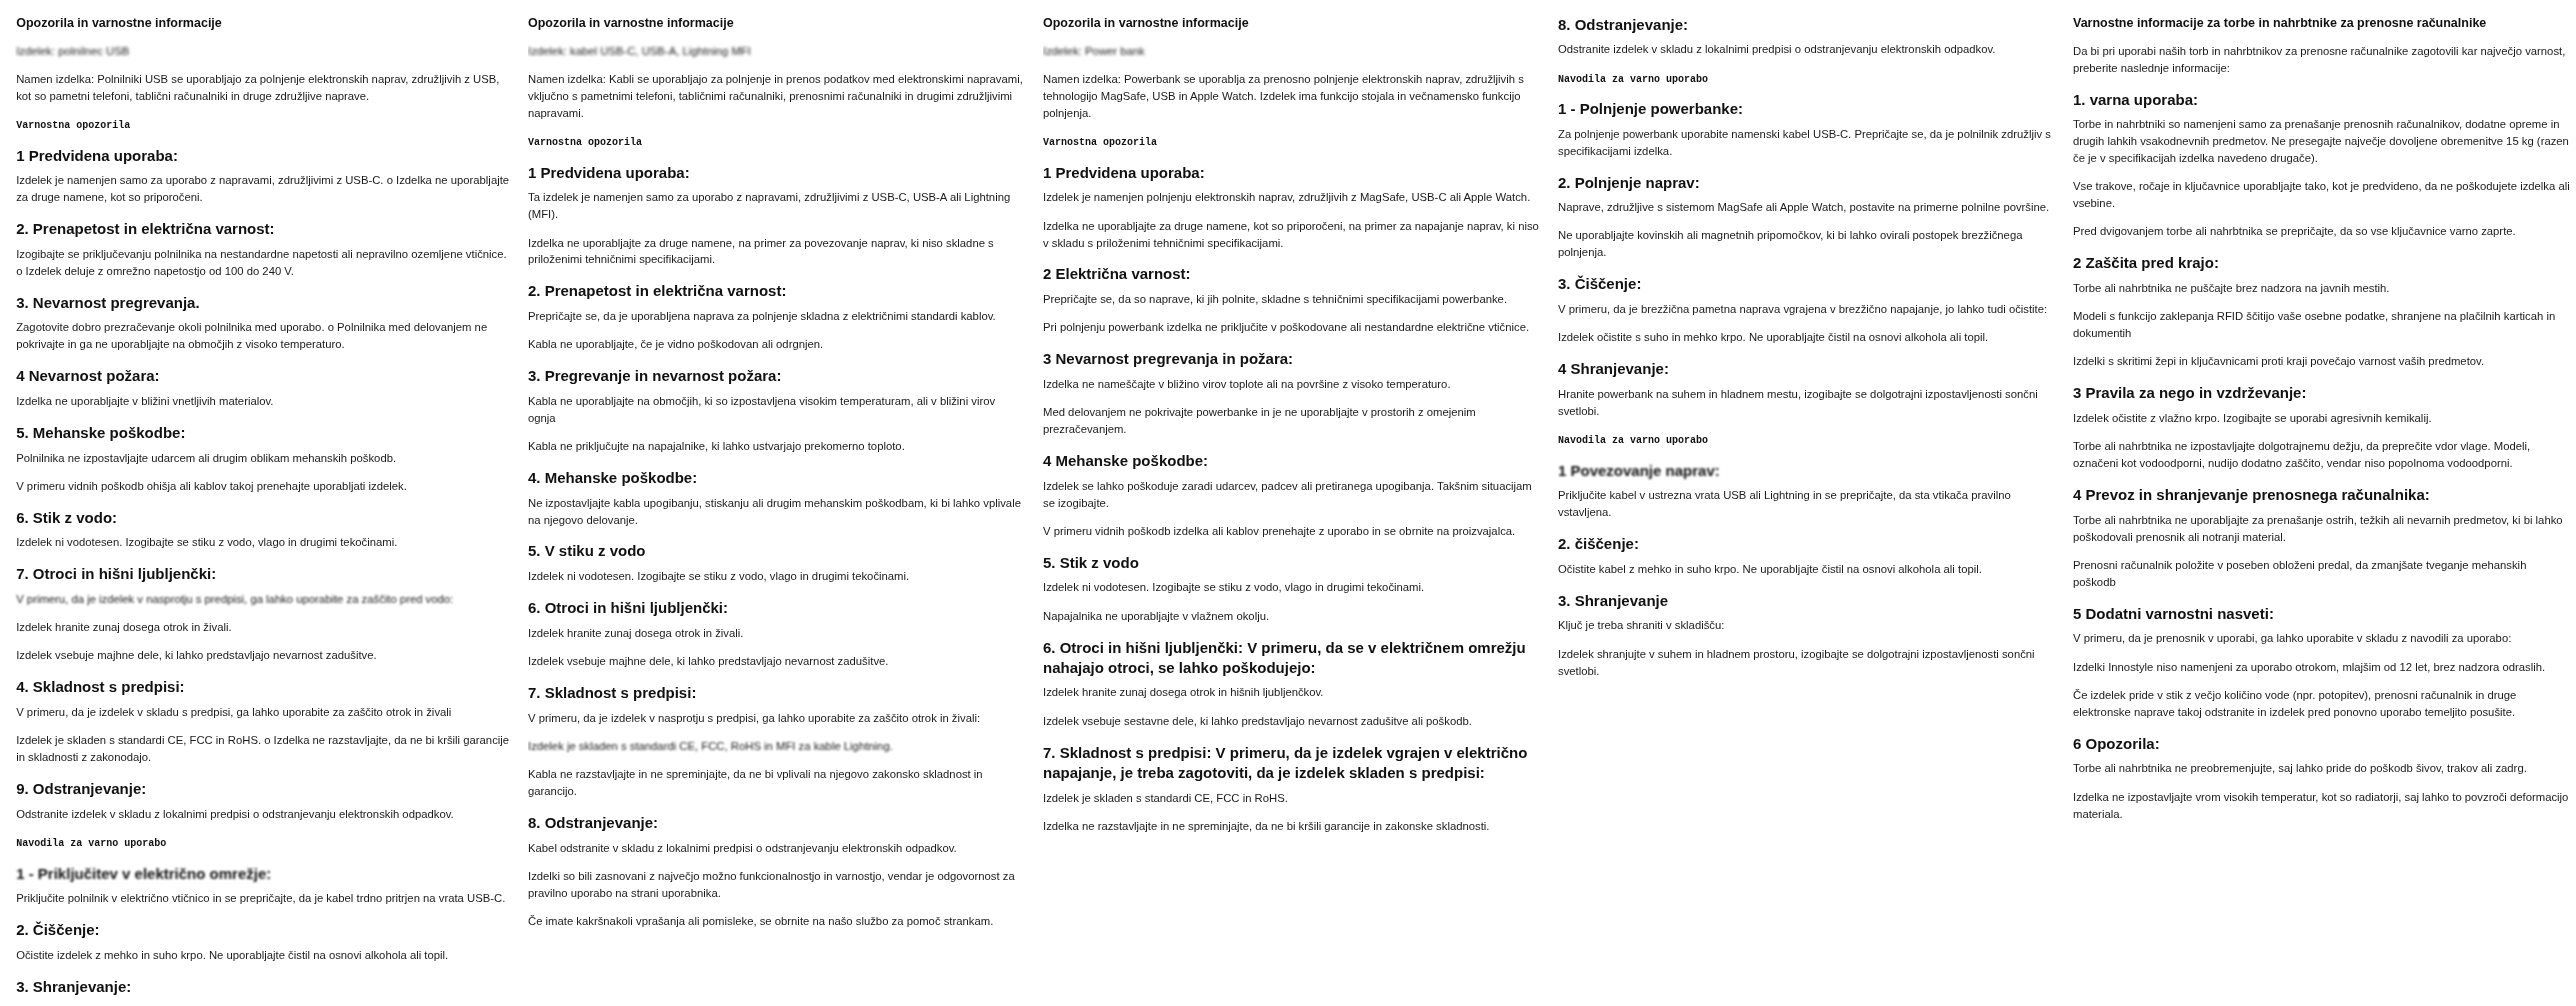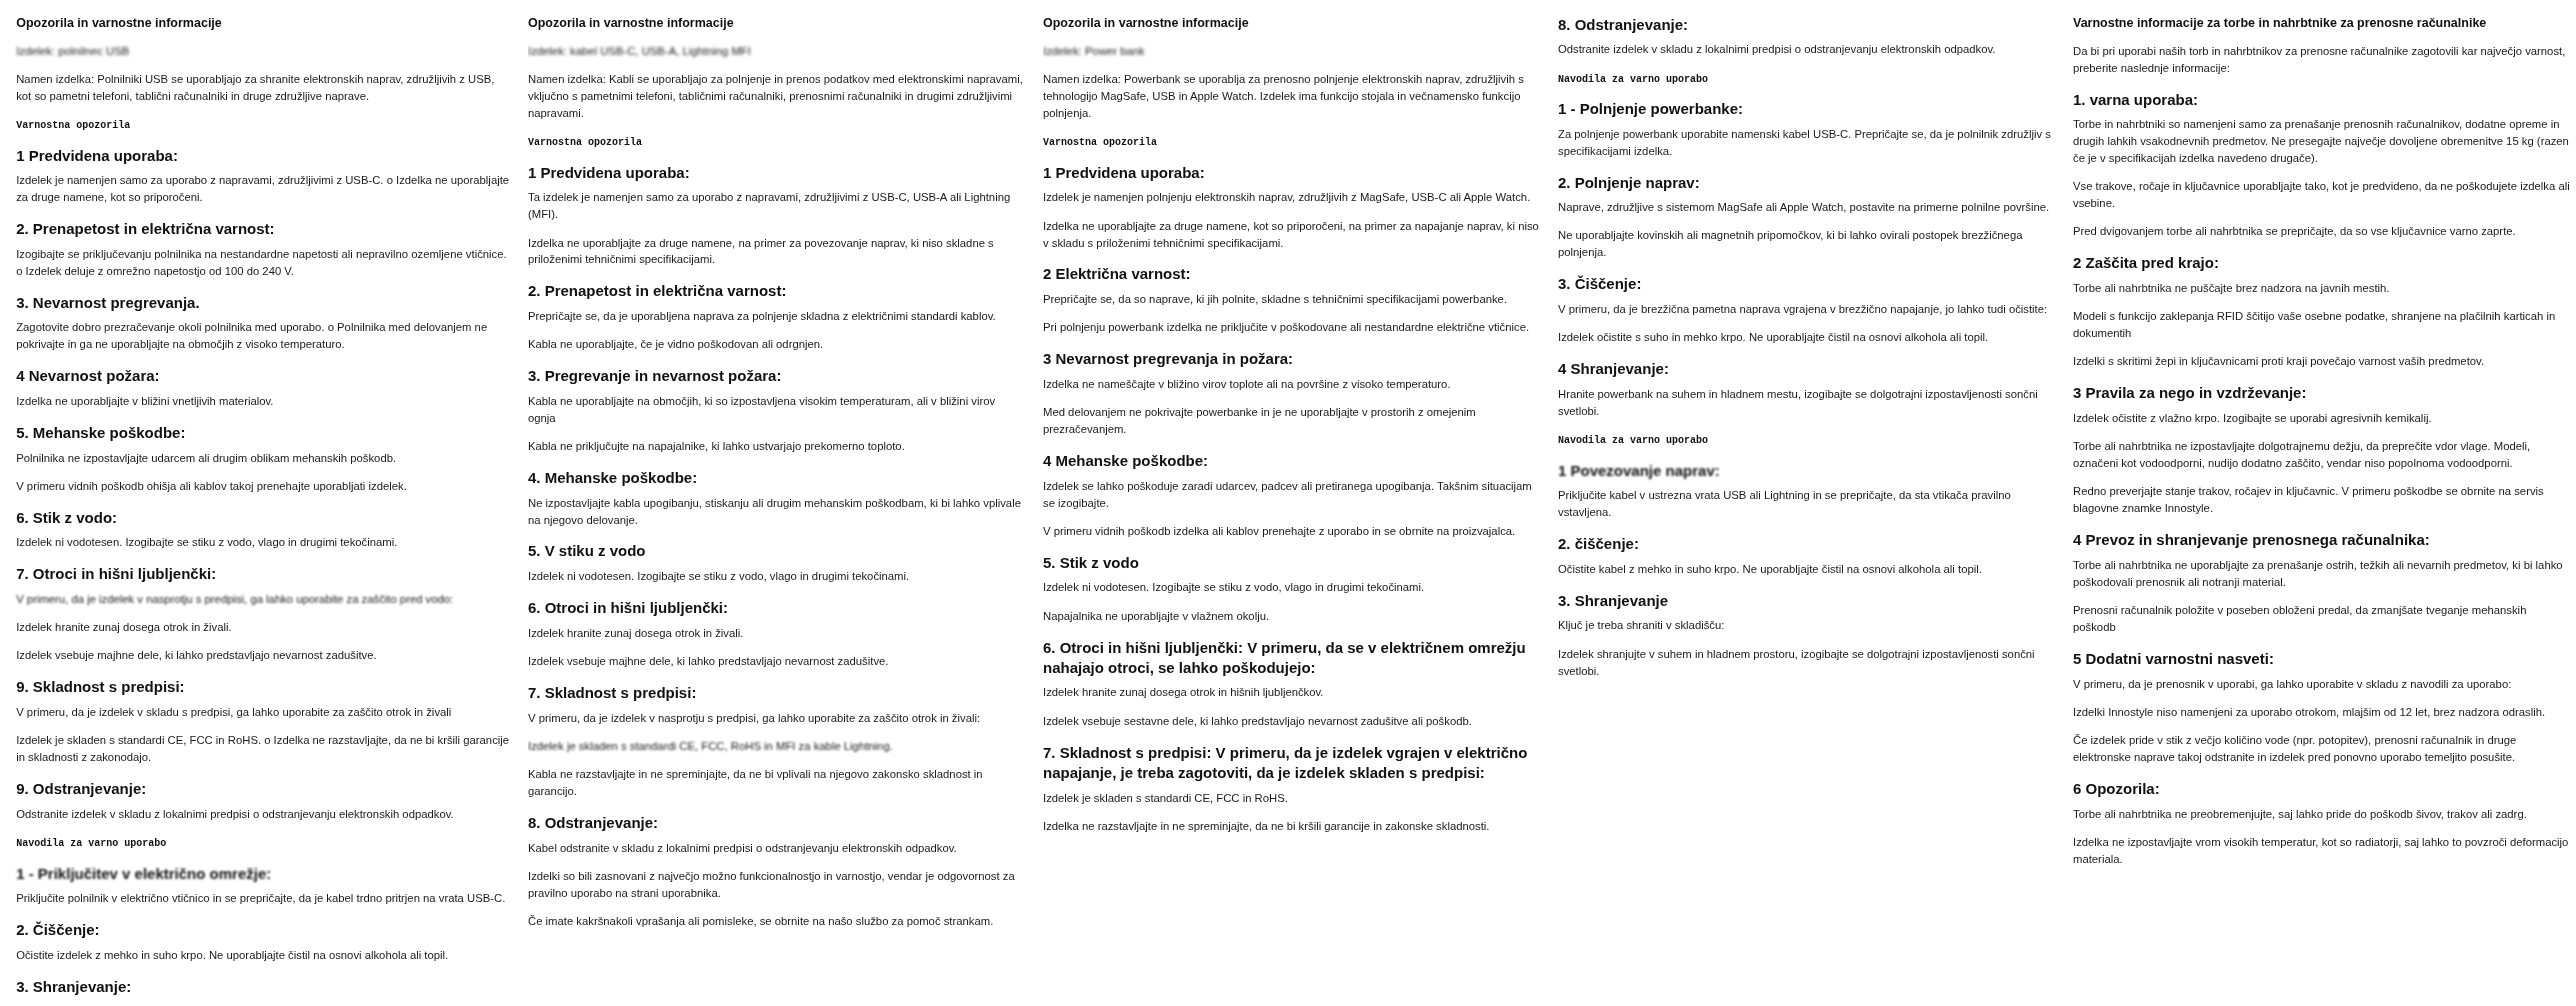--- a/index.html
+++ b/index.html
@@ -70,40 +70,40 @@
   }
 </style>
 </head>
 <body>
 
 <div class="page">
 
   <section class="column">
     <h2 class="doc-title">Opozorila in varnostne informacije</h2>
     <p class="body-text"><span class="blur">Izdelek: polnilnec USB</span></p>
-    <p class="body-text">Namen izdelka: Polnilniki USB se uporabljajo za shranite elektronskih naprav, združljivih z USB, kot so pametni telefoni, tablični računalniki in druge združljive naprave.</p>
+    <p class="body-text">Namen izdelka: Polnilniki USB se uporabljajo za polnjenje elektronskih naprav, združljivih z USB, kot so pametni telefoni, tablični računalniki in druge združljive naprave.</p>
     <h3 class="sec-head">Varnostna opozorila</h3>
     <h4 class="sub-head">1 Predvidena uporaba:</h4>
     <p class="body-text">Izdelek je namenjen samo za uporabo z napravami, združljivimi z USB-C. o Izdelka ne uporabljajte za druge namene, kot so priporočeni.</p>
     <h4 class="sub-head">2. Prenapetost in električna varnost:</h4>
     <p class="body-text">Izogibajte se priključevanju polnilnika na nestandardne napetosti ali nepravilno ozemljene vtičnice. o Izdelek deluje z omrežno napetostjo od 100 do 240 V.</p>
     <h4 class="sub-head">3. Nevarnost pregrevanja.</h4>
     <p class="body-text">Zagotovite dobro prezračevanje okoli polnilnika med uporabo. o Polnilnika med delovanjem ne pokrivajte in ga ne uporabljajte na območjih z visoko temperaturo.</p>
     <h4 class="sub-head">4 Nevarnost požara:</h4>
     <p class="body-text">Izdelka ne uporabljajte v bližini vnetljivih materialov.</p>
     <h4 class="sub-head">5. Mehanske poškodbe:</h4>
     <p class="body-text">Polnilnika ne izpostavljajte udarcem ali drugim oblikam mehanskih poškodb.</p>
     <p class="body-text">V primeru vidnih poškodb ohišja ali kablov takoj prenehajte uporabljati izdelek.</p>
     <h4 class="sub-head">6. Stik z vodo:</h4>
     <p class="body-text">Izdelek ni vodotesen. Izogibajte se stiku z vodo, vlago in drugimi tekočinami.</p>
     <h4 class="sub-head">7. Otroci in hišni ljubljenčki:</h4>
     <p class="body-text"><span class="blur-soft">V primeru, da je izdelek v nasprotju s predpisi, ga lahko uporabite za zaščito pred vodo:</span></p>
     <p class="body-text">Izdelek hranite zunaj dosega otrok in živali.</p>
     <p class="body-text">Izdelek vsebuje majhne dele, ki lahko predstavljajo nevarnost zadušitve.</p>
-    <h4 class="sub-head">9. Skladnost s predpisi:</h4>
+    <h4 class="sub-head">4. Skladnost s predpisi:</h4>
     <p class="body-text">V primeru, da je izdelek v skladu s predpisi, ga lahko uporabite za zaščito otrok in živali</p>
     <p class="body-text">Izdelek je skladen s standardi CE, FCC in RoHS. o Izdelka ne razstavljajte, da ne bi kršili garancije in skladnosti z zakonodajo.</p>
     <h4 class="sub-head">9. Odstranjevanje:</h4>
     <p class="body-text">Odstranite izdelek v skladu z lokalnimi predpisi o odstranjevanju elektronskih odpadkov.</p>
     <h3 class="sec-head">Navodila za varno uporabo</h3>
     <h4 class="sub-head"><span class="blur-soft">1 - Priključitev v električno omrežje:</span></h4>
     <p class="body-text">Priključite polnilnik v električno vtičnico in se prepričajte, da je kabel trdno pritrjen na vrata USB-C.</p>
     <h4 class="sub-head">2. Čiščenje:</h4>
     <p class="body-text">Očistite izdelek z mehko in suho krpo. Ne uporabljajte čistil na osnovi alkohola ali topil.</p>
     <h4 class="sub-head">3. Shranjevanje:</h4>
@@ -201,21 +201,20 @@
     <p class="body-text">Torbe in nahrbtniki so namenjeni samo za prenašanje prenosnih računalnikov, dodatne opreme in drugih lahkih vsakodnevnih predmetov. Ne presegajte največje dovoljene obremenitve 15 kg (razen če je v specifikacijah izdelka navedeno drugače).</p>
     <p class="body-text">Vse trakove, ročaje in ključavnice uporabljajte tako, kot je predvideno, da ne poškodujete izdelka ali vsebine.</p>
     <p class="body-text">Pred dvigovanjem torbe ali nahrbtnika se prepričajte, da so vse ključavnice varno zaprte.</p>
     <h4 class="sub-head">2 Zaščita pred krajo:</h4>
     <p class="body-text">Torbe ali nahrbtnika ne puščajte brez nadzora na javnih mestih.</p>
     <p class="body-text">Modeli s funkcijo zaklepanja RFID ščitijo vaše osebne podatke, shranjene na plačilnih karticah in dokumentih</p>
     <p class="body-text">Izdelki s skritimi žepi in ključavnicami proti kraji povečajo varnost vaših predmetov.</p>
     <h4 class="sub-head">3 Pravila za nego in vzdrževanje:</h4>
     <p class="body-text">Izdelek očistite z vlažno krpo. Izogibajte se uporabi agresivnih kemikalij.</p>
     <p class="body-text">Torbe ali nahrbtnika ne izpostavljajte dolgotrajnemu dežju, da preprečite vdor vlage. Modeli, označeni kot vodoodporni, nudijo dodatno zaščito, vendar niso popolnoma vodoodporni.</p>
-    <p class="body-text">Redno preverjajte stanje trakov, ročajev in ključavnic. V primeru poškodbe se obrnite na servis blagovne znamke Innostyle.</p>
     <h4 class="sub-head">4 Prevoz in shranjevanje prenosnega računalnika:</h4>
     <p class="body-text">Torbe ali nahrbtnika ne uporabljajte za prenašanje ostrih, težkih ali nevarnih predmetov, ki bi lahko poškodovali prenosnik ali notranji material.</p>
     <p class="body-text">Prenosni računalnik položite v poseben obloženi predal, da zmanjšate tveganje mehanskih poškodb</p>
     <h4 class="sub-head">5 Dodatni varnostni nasveti:</h4>
     <p class="body-text">V primeru, da je prenosnik v uporabi, ga lahko uporabite v skladu z navodili za uporabo:</p>
     <p class="body-text">Izdelki Innostyle niso namenjeni za uporabo otrokom, mlajšim od 12 let, brez nadzora odraslih.</p>
     <p class="body-text">Če izdelek pride v stik z večjo količino vode (npr. potopitev), prenosni računalnik in druge elektronske naprave takoj odstranite in izdelek pred ponovno uporabo temeljito posušite.</p>
     <h4 class="sub-head">6 Opozorila:</h4>
     <p class="body-text">Torbe ali nahrbtnika ne preobremenjujte, saj lahko pride do poškodb šivov, trakov ali zadrg.</p>
     <p class="body-text">Izdelka ne izpostavljajte vrom visokih temperatur, kot so radiatorji, saj lahko to povzroči deformacijo materiala.</p>

